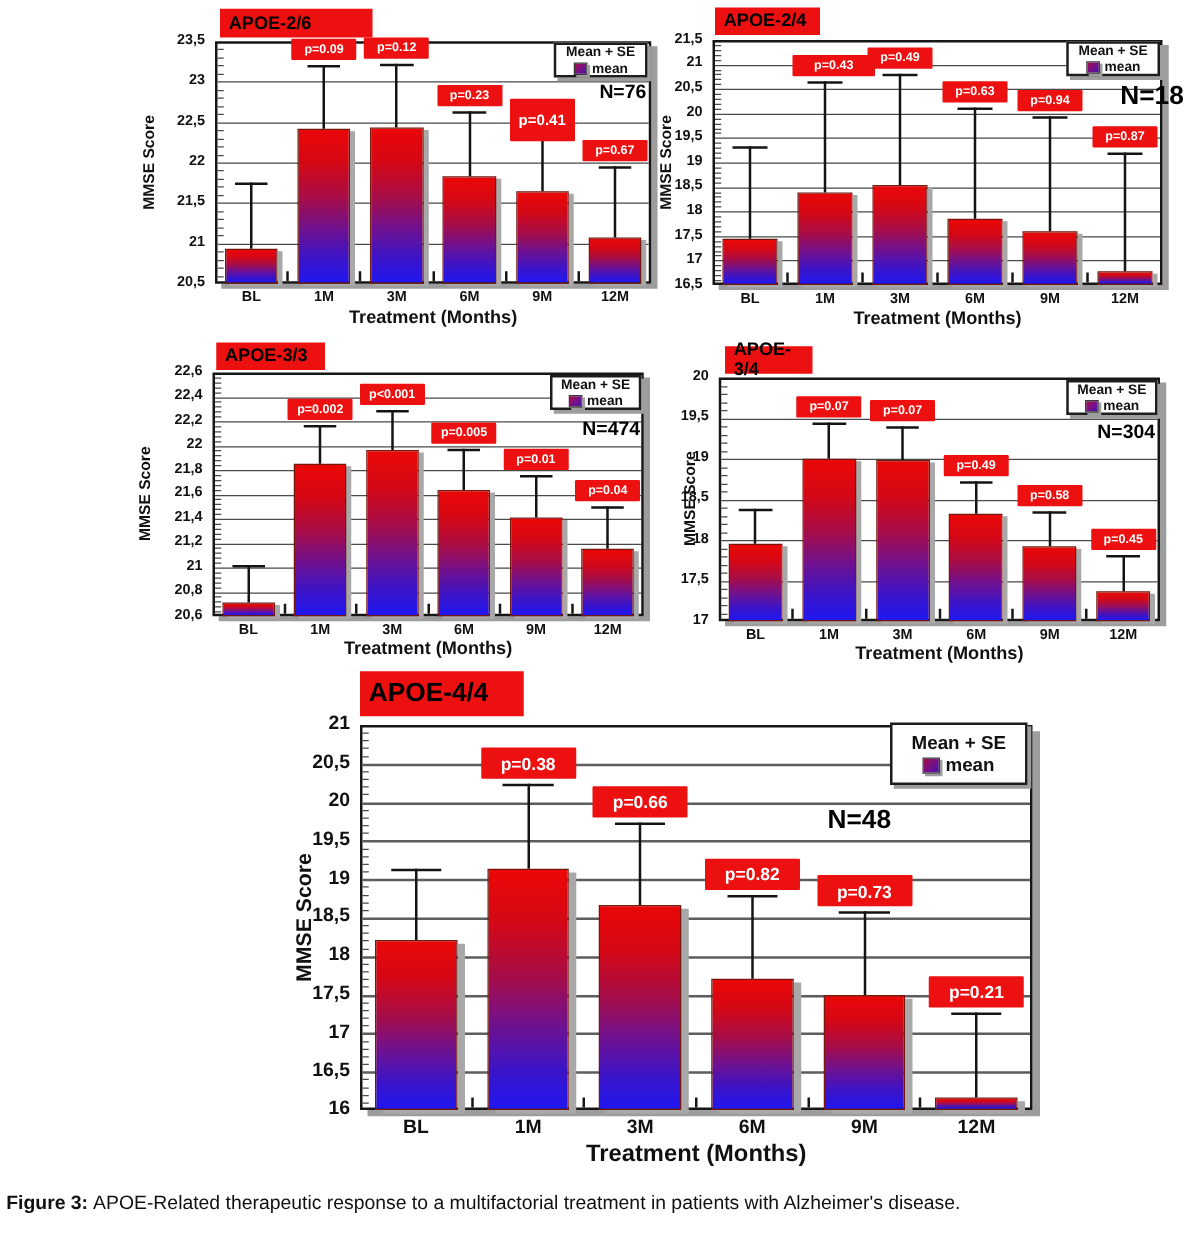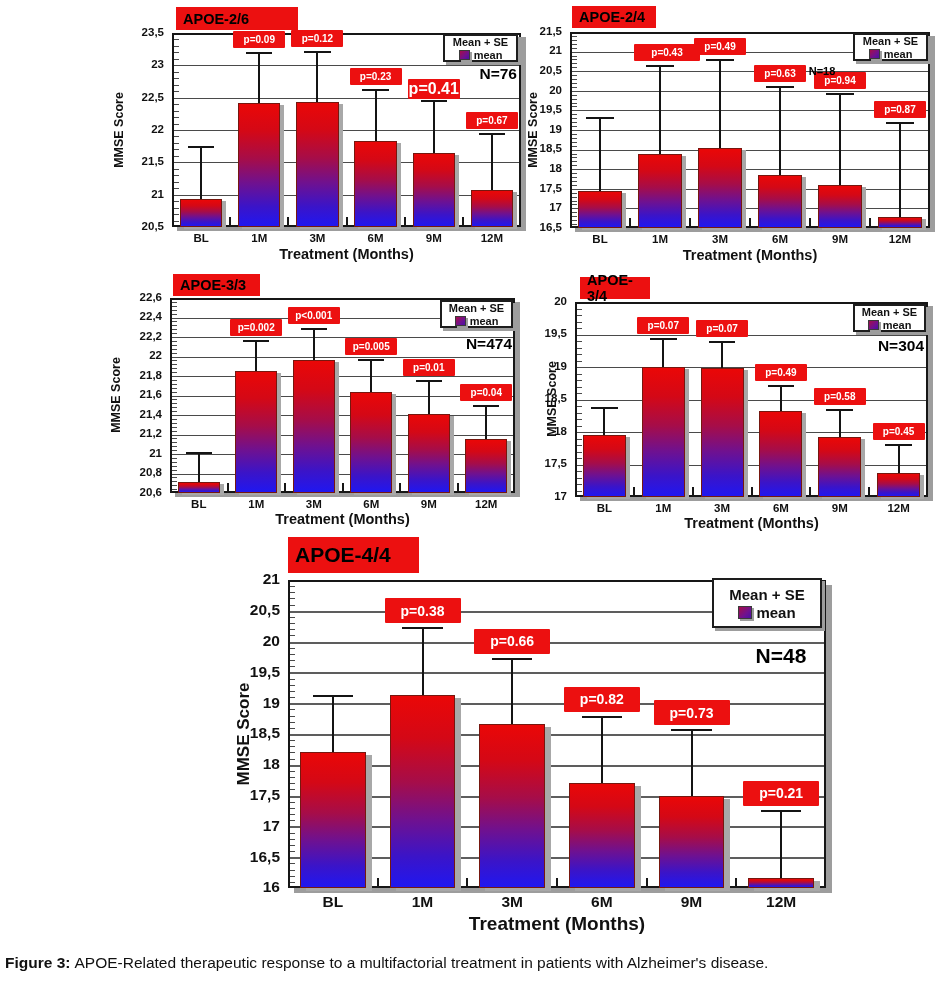--- a/index.html
+++ b/index.html
@@ -105,21 +105,21 @@
         <div class="pbox" style="left: 291.417px; top: 30.1067px; width: 52px; height: 17px; font-size: 10px;">p=0.12</div>
         <div class="xtick" style="left: 288.333px; width: 58.1667px; top: 232px; font-size: 11.5px;">3M</div>
         <div class="bar" style="left: 354.352px; top: 140.993px; width: 42.4617px; height: 86.0067px;"></div>
         <div class="err-line" style="left: 374.583px; top: 88.6133px; height: 52.38px;"></div>
         <div class="err-cap" style="left: 362.42px; top: 88.6133px; width: 26.3262px;"></div>
         <div class="pbox" style="left: 349.583px; top: 67.6133px; width: 52px; height: 17px; font-size: 10px;">p=0.23</div>
         <div class="xtick" style="left: 346.5px; width: 58.1667px; top: 232px; font-size: 11.5px;">6M</div>
         <div class="bar" style="left: 412.519px; top: 153.28px; width: 42.4617px; height: 73.72px;"></div>
         <div class="err-line" style="left: 432.75px; top: 100.253px; height: 53.0267px;"></div>
         <div class="err-cap" style="left: 420.587px; top: 100.253px; width: 26.3262px;"></div>
-        <div class="pbox" style="left: 407.75px; top: 79.2533px; width: 52px; height: 20px; font-size: 16px;">p=0.41</div>
+        <div class="pbox" style="left: 407.75px; top: 79.2533px; width: 52px; height: 34px; font-size: 12px;">p=0.41</div>
         <div class="xtick" style="left: 404.667px; width: 58.1667px; top: 232px; font-size: 11.5px;">9M</div>
         <div class="bar" style="left: 470.686px; top: 190.14px; width: 42.4617px; height: 36.86px;"></div>
         <div class="err-line" style="left: 490.917px; top: 133.233px; height: 56.9067px;"></div>
         <div class="err-cap" style="left: 478.754px; top: 133.233px; width: 26.3262px;"></div>
         <div class="pbox" style="left: 465.917px; top: 112.233px; width: 52px; height: 17px; font-size: 10px;">p=0.67</div>
         <div class="xtick" style="left: 462.833px; width: 58.1667px; top: 232px; font-size: 11.5px;">12M</div>
         <div class="title-badge" style="left: 176px; top: 7px; width: 122px; height: 23px; font-size: 14.5px;">APOE-2/6</div>
         <div class="legend" style="left: 443px; top: 34px; width: 75px; height: 28px; font-size: 11px;">
           <div>Mean + SE</div>
           <div class="row2">
@@ -229,21 +229,21 @@
         <div class="pbox" style="left: 874px; top: 101.16px; width: 52px; height: 17px; font-size: 10px;">p=0.87</div>
         <div class="xtick" style="left: 870px; width: 60px; top: 233px; font-size: 11.5px;">12M</div>
         <div class="title-badge" style="left: 572px; top: 6px; width: 84px; height: 22px; font-size: 14.5px; text-align: center;">APOE-2/4</div>
         <div class="legend" style="left: 853px; top: 33px; width: 75px; height: 28px; font-size: 11px;">
           <div>Mean + SE</div>
           <div class="row2">
             <div class="swatch" style="width: 11px; height: 10px;"></div>
             <div>mean</div>
           </div>
         </div>
-        <div class="nlabel" style="left: 722px; width: 200px; top: 65px; text-align: center; font-size: 11px;">N=18</div>
+        <div class="nlabel" style="left: 747px; width: 200px; top: 65px; text-align: right; font-size: 21px;">N=18</div>
         <div class="xtitle" style="left: 570px; width: 360px; top: 247px; font-size: 14.5px;">Treatment (Months)</div>
         <div class="ytitle" style="left: 438px; top: 118px; width: 200px; height: 24px; font-size: 12.5px;">MMSE Score</div>
       </div>
       <div>
         <div class="frame" style="left: 170px; top: 298px; width: 345px; height: 195px;">
           <div class="gridline" style="left: 0px; width: 341px; top: 17.5px;"></div>
           <div class="gridline" style="left: 0px; width: 341px; top: 37px;"></div>
           <div class="gridline" style="left: 0px; width: 341px; top: 56.5px;"></div>
           <div class="gridline" style="left: 0px; width: 341px; top: 76px;"></div>
           <div class="gridline" style="left: 0px; width: 341px; top: 95.5px;"></div>
@@ -532,21 +532,21 @@
         <div class="pbox" style="left: 743.167px; top: 780.768px; width: 76px; height: 25px; font-size: 14px;">p=0.21</div>
         <div class="xtick" style="left: 736.333px; width: 89.6667px; top: 893px; font-size: 15.5px;">12M</div>
         <div class="title-badge" style="left: 288px; top: 537px; width: 131px; height: 36px; font-size: 21px;">APOE-4/4</div>
         <div class="legend" style="left: 712px; top: 578px; width: 110px; height: 50px; font-size: 15px;">
           <div>Mean + SE</div>
           <div class="row2">
             <div class="swatch" style="width: 14px; height: 13px;"></div>
             <div>mean</div>
           </div>
         </div>
-        <div class="nlabel" style="left: 681px; width: 200px; top: 644px; text-align: center; font-size: 21px;">N=48</div>
+        <div class="nlabel" style="left: 662px; width: 200px; top: 644px; text-align: left; font-size: 21px;">N=48</div>
         <div class="xtitle" style="left: 288px; width: 538px; top: 913px; font-size: 19px;">Treatment (Months)</div>
         <div class="ytitle" style="left: 146px; top: 722px; width: 200px; height: 24px; font-size: 17px;">MMSE Score</div>
       </div>
     </div>
   <div class="caption">
     <span class="b">Figure 3:</span><span>APOE-Related therapeutic response to a multifactorial treatment in patients with Alzheimer's disease.</span>
   </div>
 </div>
 
 </body></html>

